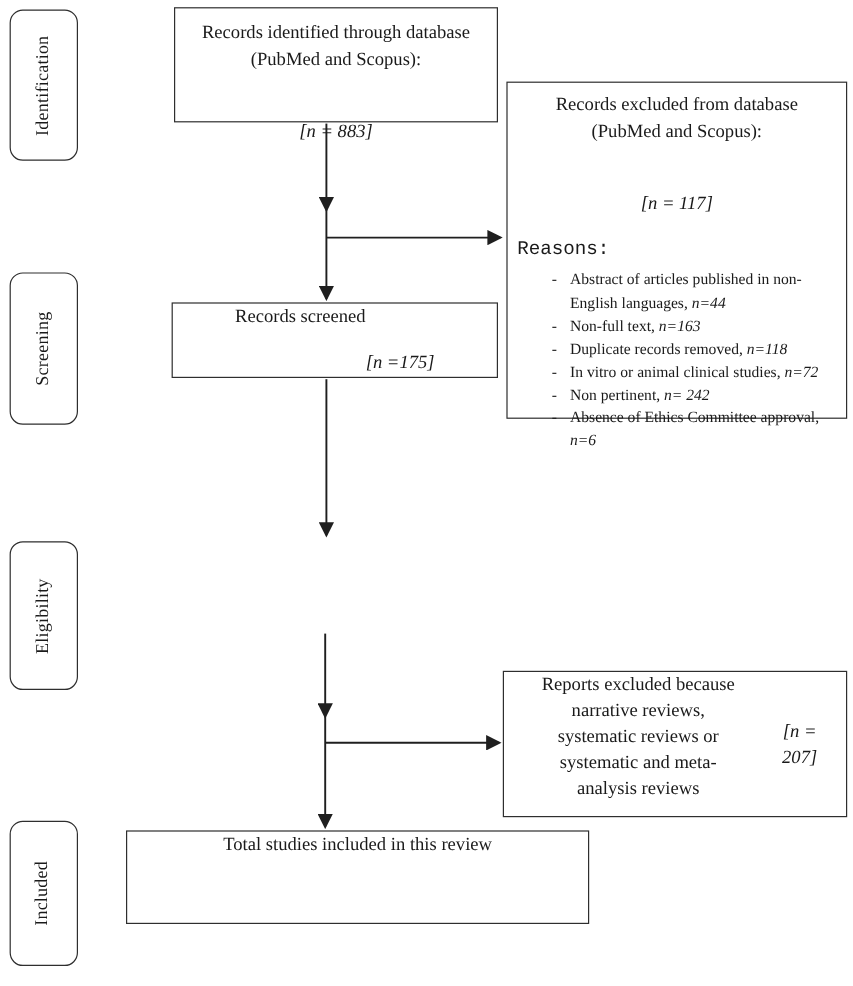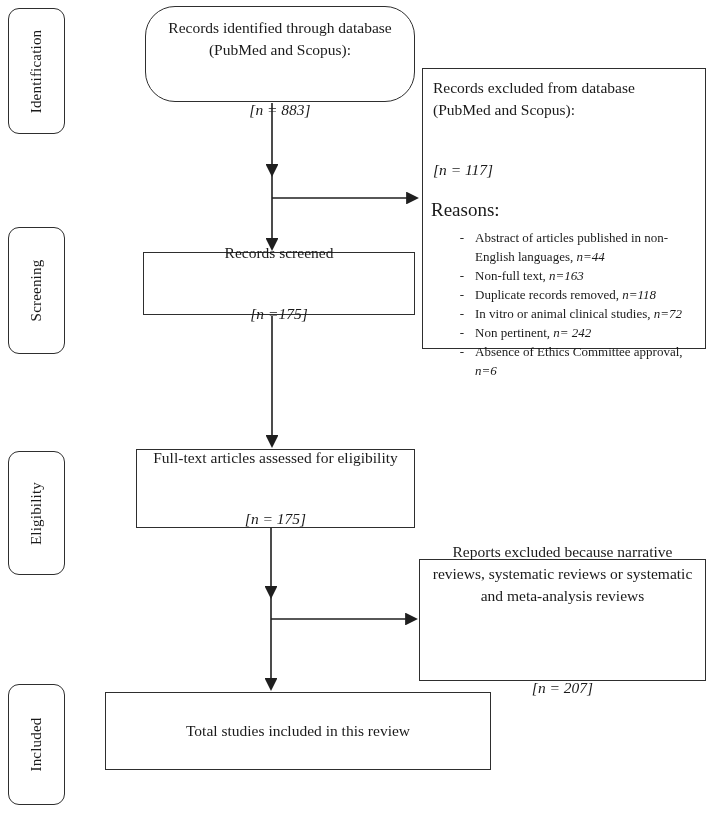--- a/index.html
+++ b/index.html
@@ -16,26 +16,26 @@
   .pill span {
     transform:rotate(-90deg); white-space:nowrap;
     font-size:15px; letter-spacing:.2px; color:#1a1a1a;
   }
   
   .fbox {
     position:absolute; box-sizing:border-box; background:#fff;
     border:1.5px solid #2e2e2e; text-align:center;
     font-size:15.5px; line-height:1.4; color:#1a1a1a;
   }
-  .fbox.centered { display:flex; flex-direction:column; justify-content:center; }
+  .fbox.centered { display:flex; flex-direction:row; justify-content:center; }
   .count { font-style:italic;margin-top:39px; }
   .pad-top { padding:10px 12px 4px; }
   
-  .excl-head { padding:8px 10px 0; text-align:left; }
-  .reasons-heading { text-align:left; margin:16px 0 0; padding-left:8px; font-size:19px; }
+  .excl-head { padding:8px 10px 0; text-align:center; }
+  .reasons-heading { text-align:left; margin:16px 0 0; padding-left:8px; font-size:16px;font-family:Liberation Mono, monospace; }
   ul.reasons {
     list-style:none; margin:4px 0 0; padding:0 4px 0 26px;
     text-align:left; font-size:13px; line-height:1.47;
   }
   ul.reasons li { display:flex; }
   ul.reasons .dash { flex:0 0 26px; text-align:center; }
   ul.reasons .rtext { flex:1; }
   
   svg.flow { position:absolute; left:0; top:0; pointer-events:none; }
   svg.flow line { stroke:#1f1f1f; stroke-width:1.6; }
@@ -67,21 +67,21 @@
   <div class="pill" style="top:227px; height:127px;">
     <span>Screening</span>
   </div>
   <div class="pill" style="top:451px; height:124px;">
     <span>Eligibility</span>
   </div>
   <div class="pill" style="top:684px; height:121px;">
     <span>Included</span>
   </div>
 
-  <div class="fbox pad-top" style="left:145px; top:6px; width:270px; height:96px;border-radius:30px;">
+  <div class="fbox pad-top" style="left:145px; top:6px; width:270px; height:96px;">
     <div>Records identified through database (PubMed and Scopus):</div>
     <div class="count">[n = 883]</div>
   </div>
 
   <div class="fbox" style="left:422px; top:68px; width:284px; height:281px;">
     <div class="excl-head">
       <div>Records excluded from database (PubMed and Scopus):</div>
       <div class="count">[n = 117]</div>
     </div>
     <div class="reasons-heading">Reasons:</div>
@@ -117,26 +117,22 @@
           <span class="rtext"><span>Absence of Ethics Committee approval,</span> <span class="count">n=6</span></span>
         </li>
       </ul>
   </div>
 
   <div class="fbox centered" style="left:143px; top:252px; width:272px; height:63px;">
     <div>Records screened</div>
     <div class="count">[n =175]</div>
   </div>
 
-  <div class="fbox centered" style="left:136px; top:449px; width:279px; height:79px; padding:0 14px;">
-    <div>Full-text articles assessed for eligibility</div>
-    <div class="count">[n = 175]</div>
-  </div>
 
-  <div class="fbox centered" style="left:419px; top:559px; width:287px; height:122px; padding:0 10px;gap:32px;">
+  <div class="fbox centered" style="left:419px; top:559px; width:287px; height:122px; padding:0 24px;gap:32px;">
     <div>Reports excluded because narrative reviews, systematic reviews or systematic and meta-analysis reviews</div>
     <div class="count">[n = 207]</div>
   </div>
 
   <div class="fbox centered" style="left:105px; top:692px; width:386px; height:78px;">
     <div>Total studies included in this review</div>
   </div>
 
 </div>
 

